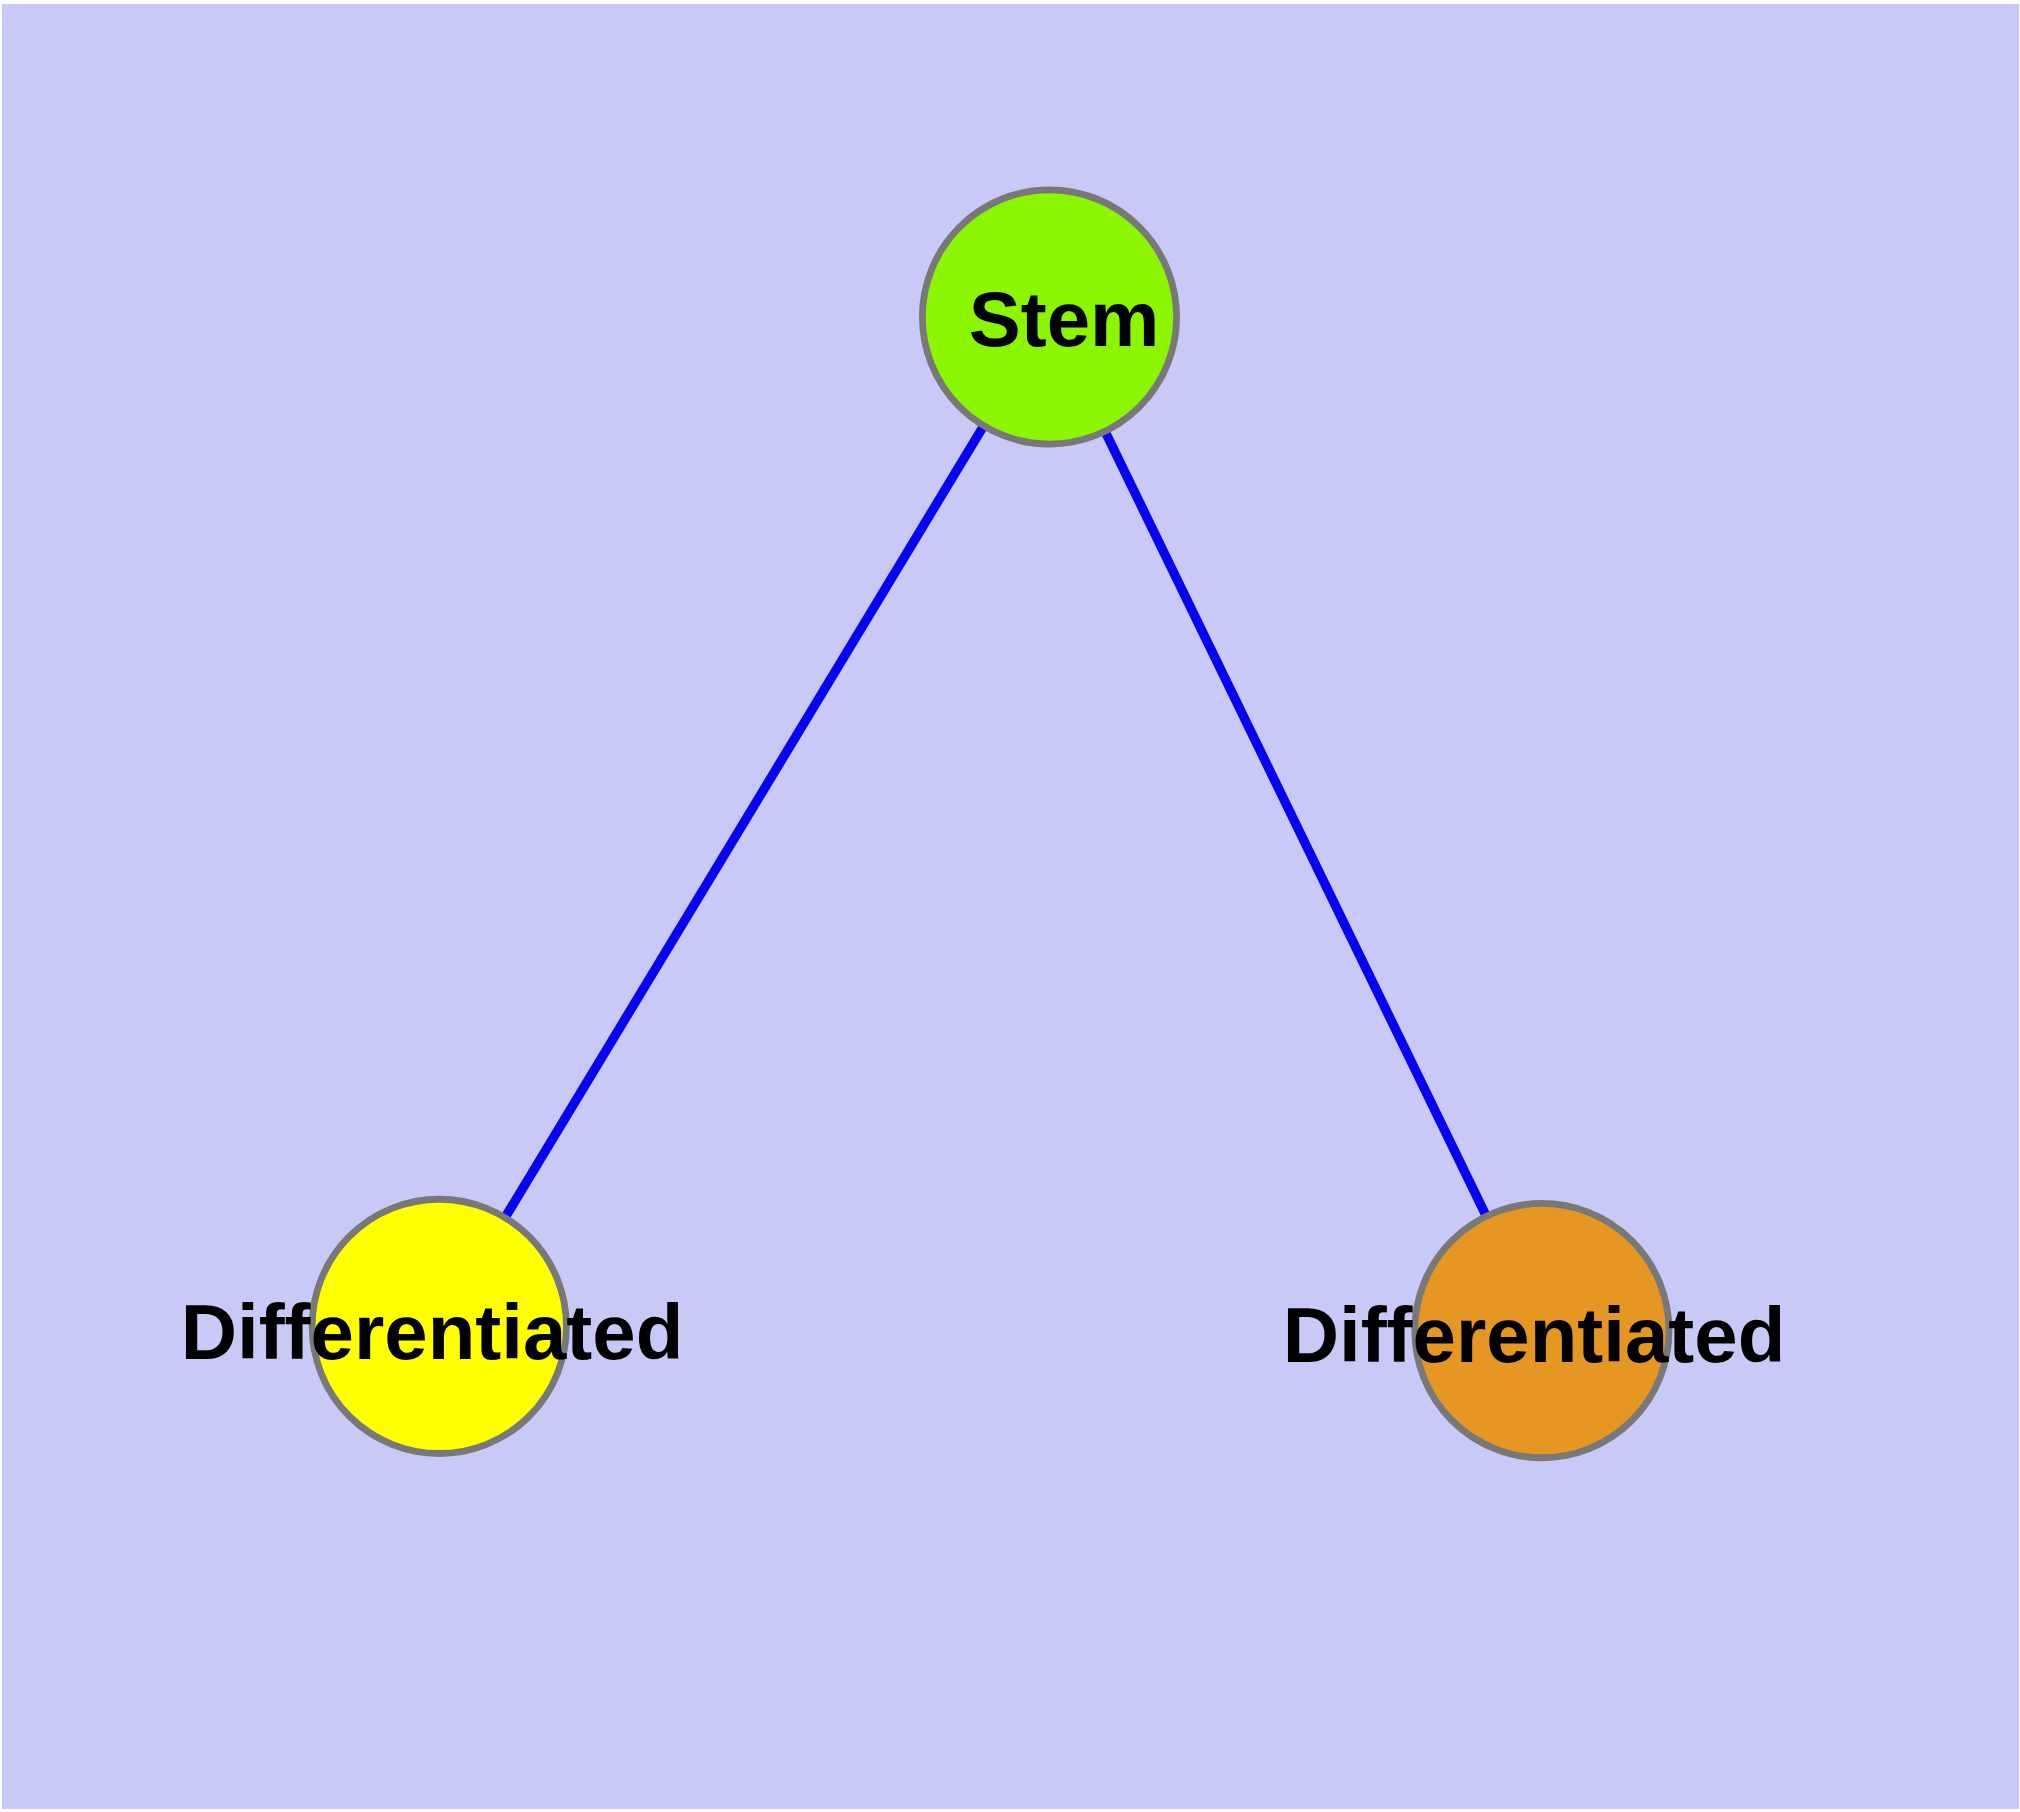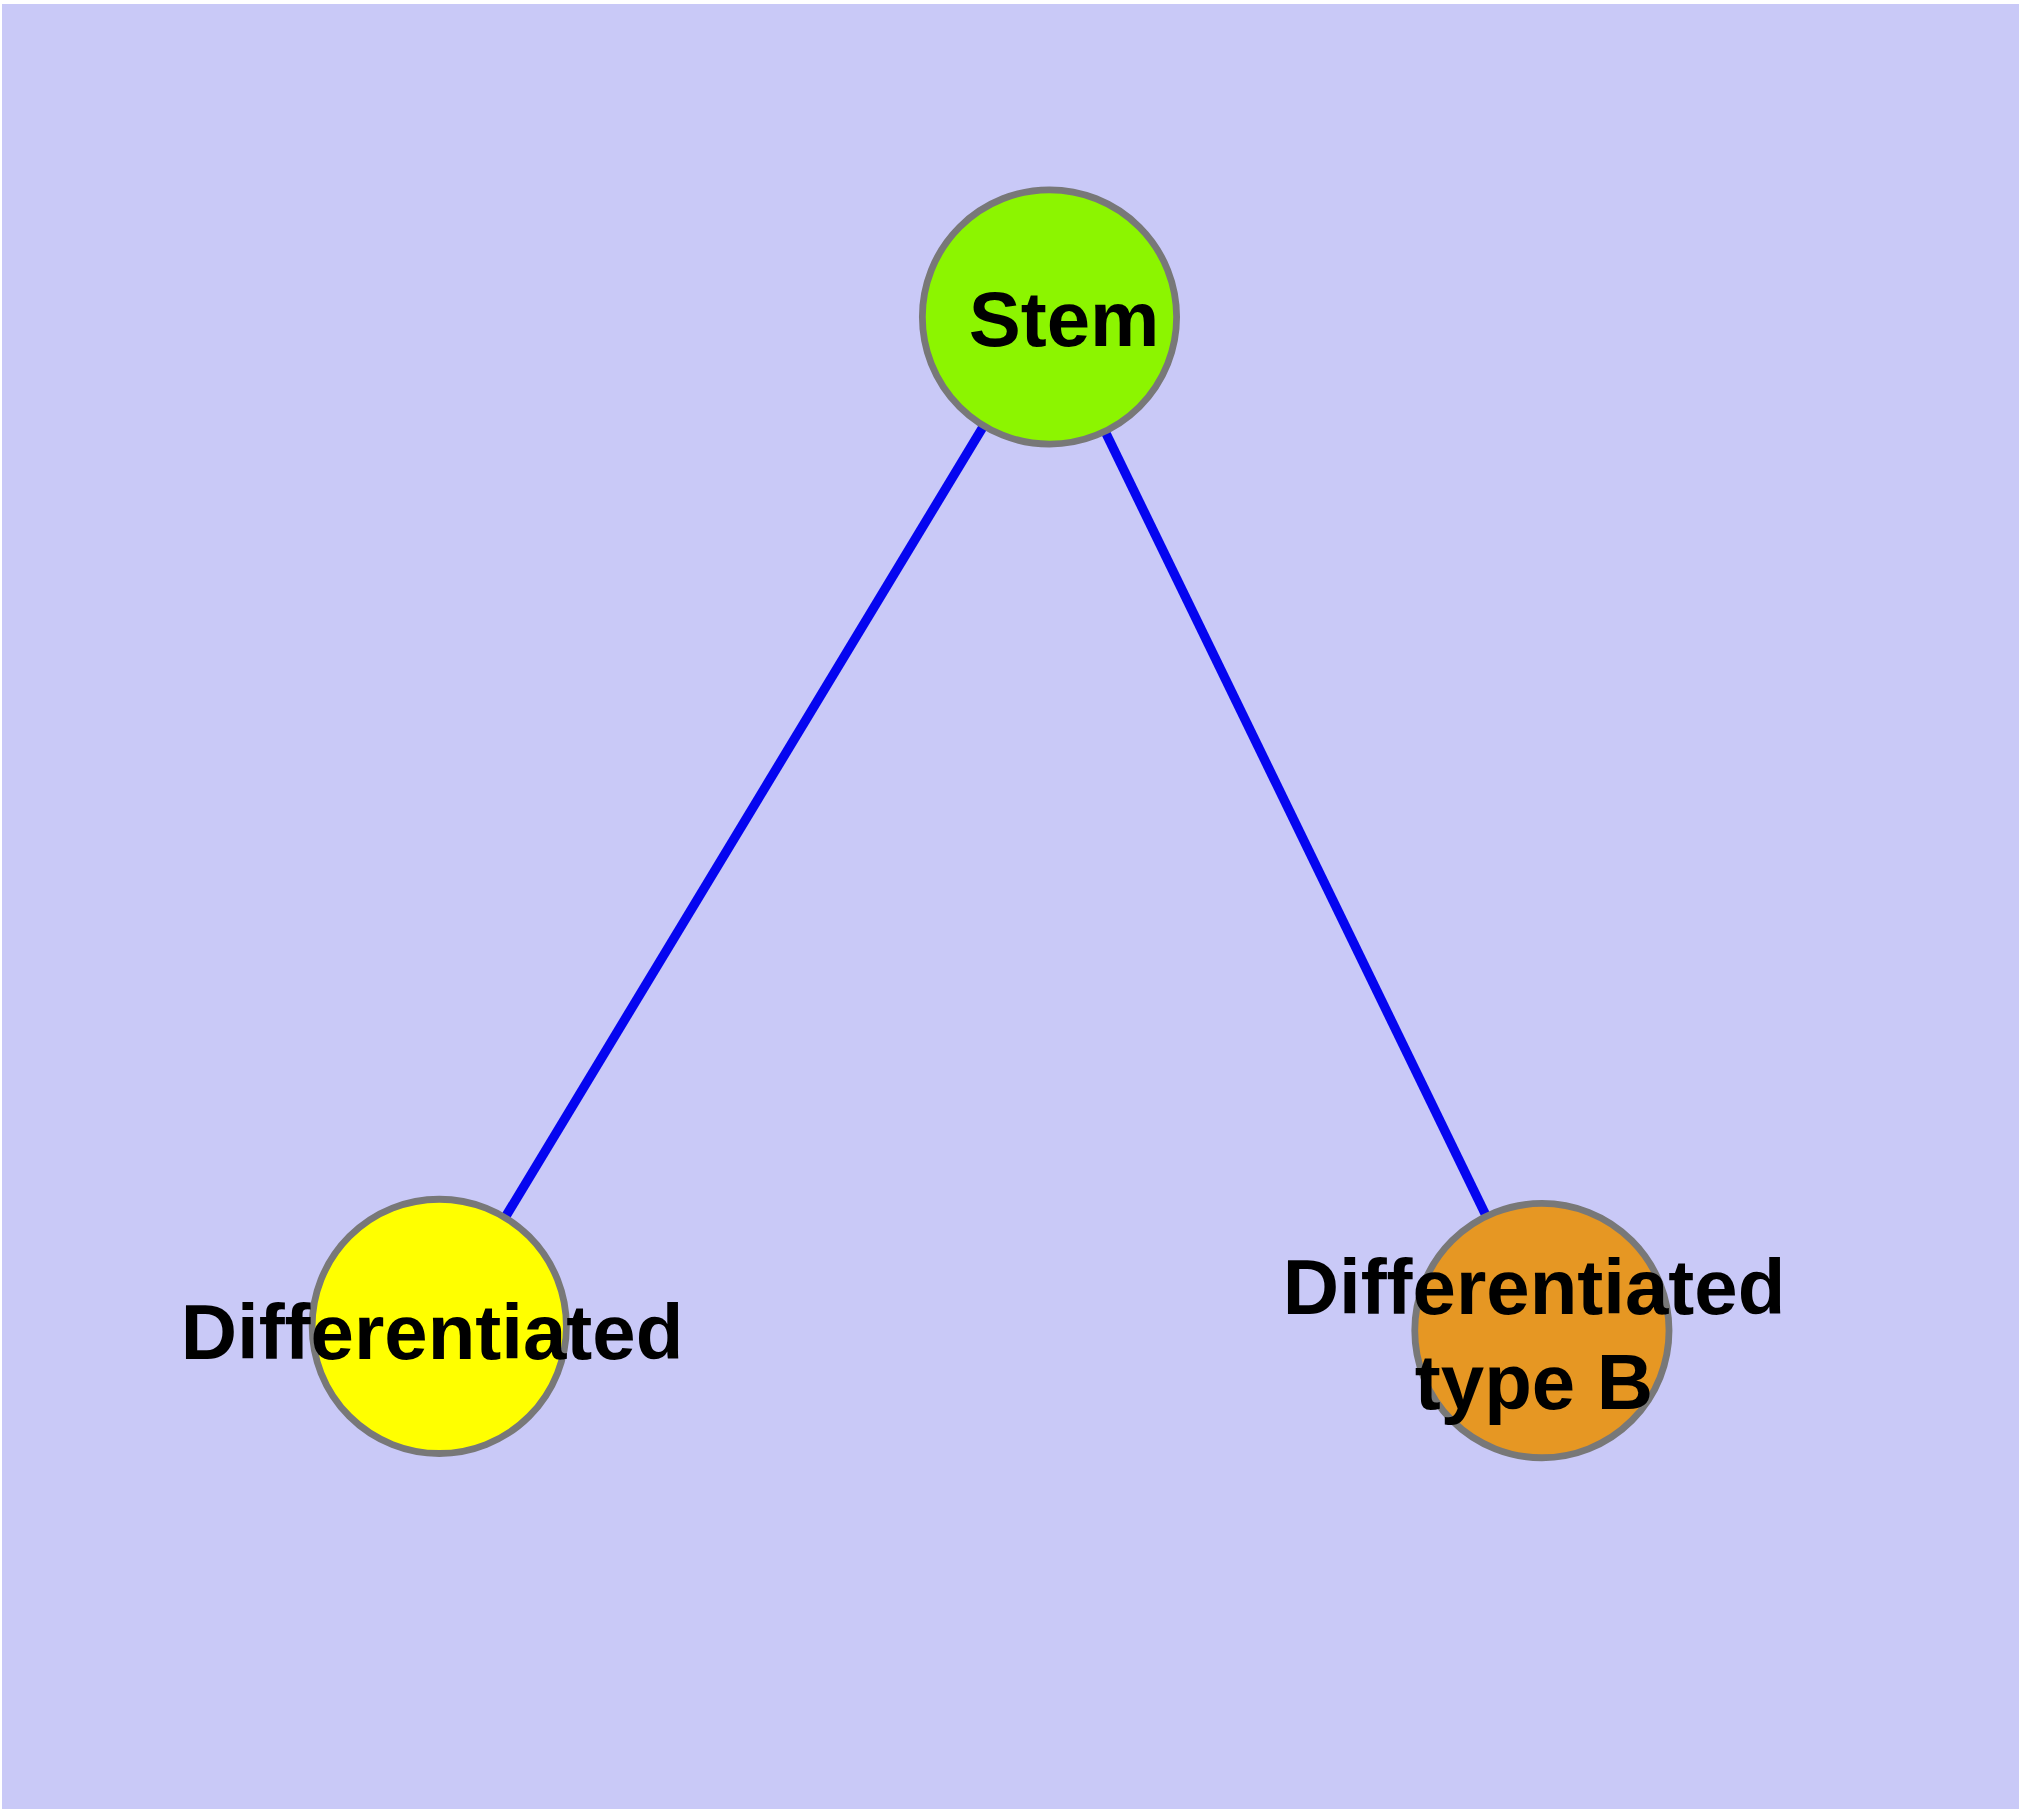--- a/index.html
+++ b/index.html
@@ -74,17 +74,16 @@
   <div class="node-label label-stem">
     <span class="line">Stem</span>
   </div>
 
   <div class="node-label label-type-a">
     <span class="line">Differentiated</span>
   </div>
 
   <div class="node-label label-type-b">
     <span class="line">Differentiated</span>
-    <span class="line">type B</span>
   </div>
 
 </div>
 
 
 </body></html>

